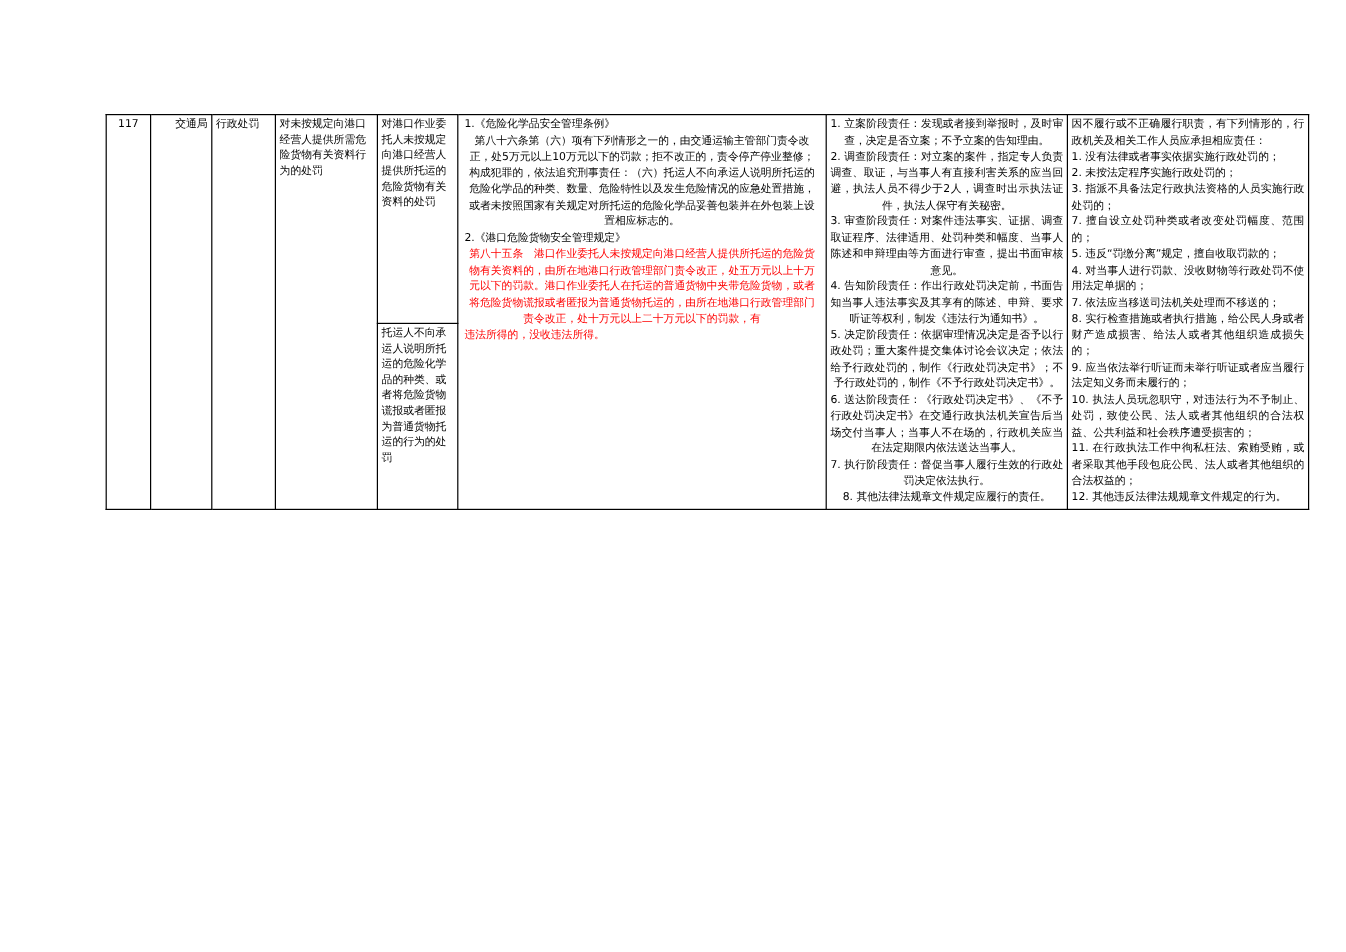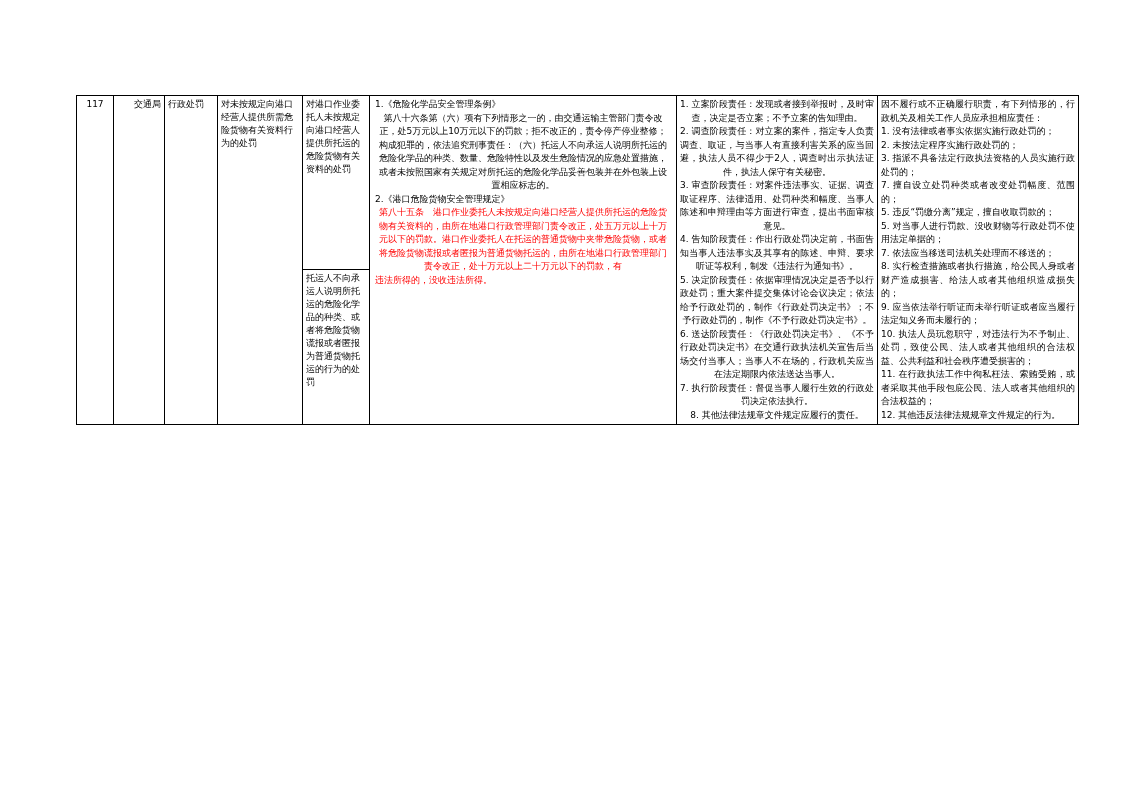--- a/index.html
+++ b/index.html
@@ -15,21 +15,21 @@
     overflow: hidden;
   }
   .page {
     position: relative;
     width: 1122px;
     height: 793px;
     box-sizing: border-box;
   }
   table.reg-table {
     position: absolute;
-    left: 76px;
+    left: 88px;
     top: 95px;
     width: 946px;
     border-collapse: collapse;
     table-layout: fixed;
   }
   table.reg-table td {
     border: 1px solid #000000;
     vertical-align: top;
     padding: 2px 3px;
     font-size: 9px;
@@ -128,21 +128,21 @@
         </td>
         <td class="c-resp" rowspan="2">
           <div class="resp-inner">
             <div class="resp-head">因不履行或不正确履行职责，有下列情形的，行政机关及相关工作人员应承担相应责任：</div>
             <ul class="resp-list">
               <li>1. 没有法律或者事实依据实施行政处罚的；</li>
               <li>2. 未按法定程序实施行政处罚的；</li>
               <li>3. 指派不具备法定行政执法资格的人员实施行政处罚的；</li>
               <li>7. 擅自设立处罚种类或者改变处罚幅度、范围的；</li>
               <li>5. 违反“罚缴分离”规定，擅自收取罚款的；</li>
-              <li>5. 对当事人进行罚款、没收财物等行政处罚不使用法定单据的；</li>
+              <li>4. 对当事人进行罚款、没收财物等行政处罚不使用法定单据的；</li>
               <li>7. 依法应当移送司法机关处理而不移送的；</li>
               <li>8. 实行检查措施或者执行措施，给公民人身或者财产造成损害、给法人或者其他组织造成损失的；</li>
               <li>9. 应当依法举行听证而未举行听证或者应当履行法定知义务而未履行的；</li>
               <li>10. 执法人员玩忽职守，对违法行为不予制止、处罚，致使公民、法人或者其他组织的合法权益、公共利益和社会秩序遭受损害的；</li>
               <li>11. 在行政执法工作中徇私枉法、索贿受贿，或者采取其他手段包庇公民、法人或者其他组织的合法权益的；</li>
               <li>12. 其他违反法律法规规章文件规定的行为。</li>
             </ul>
           </div>
         </td>
       </tr>

